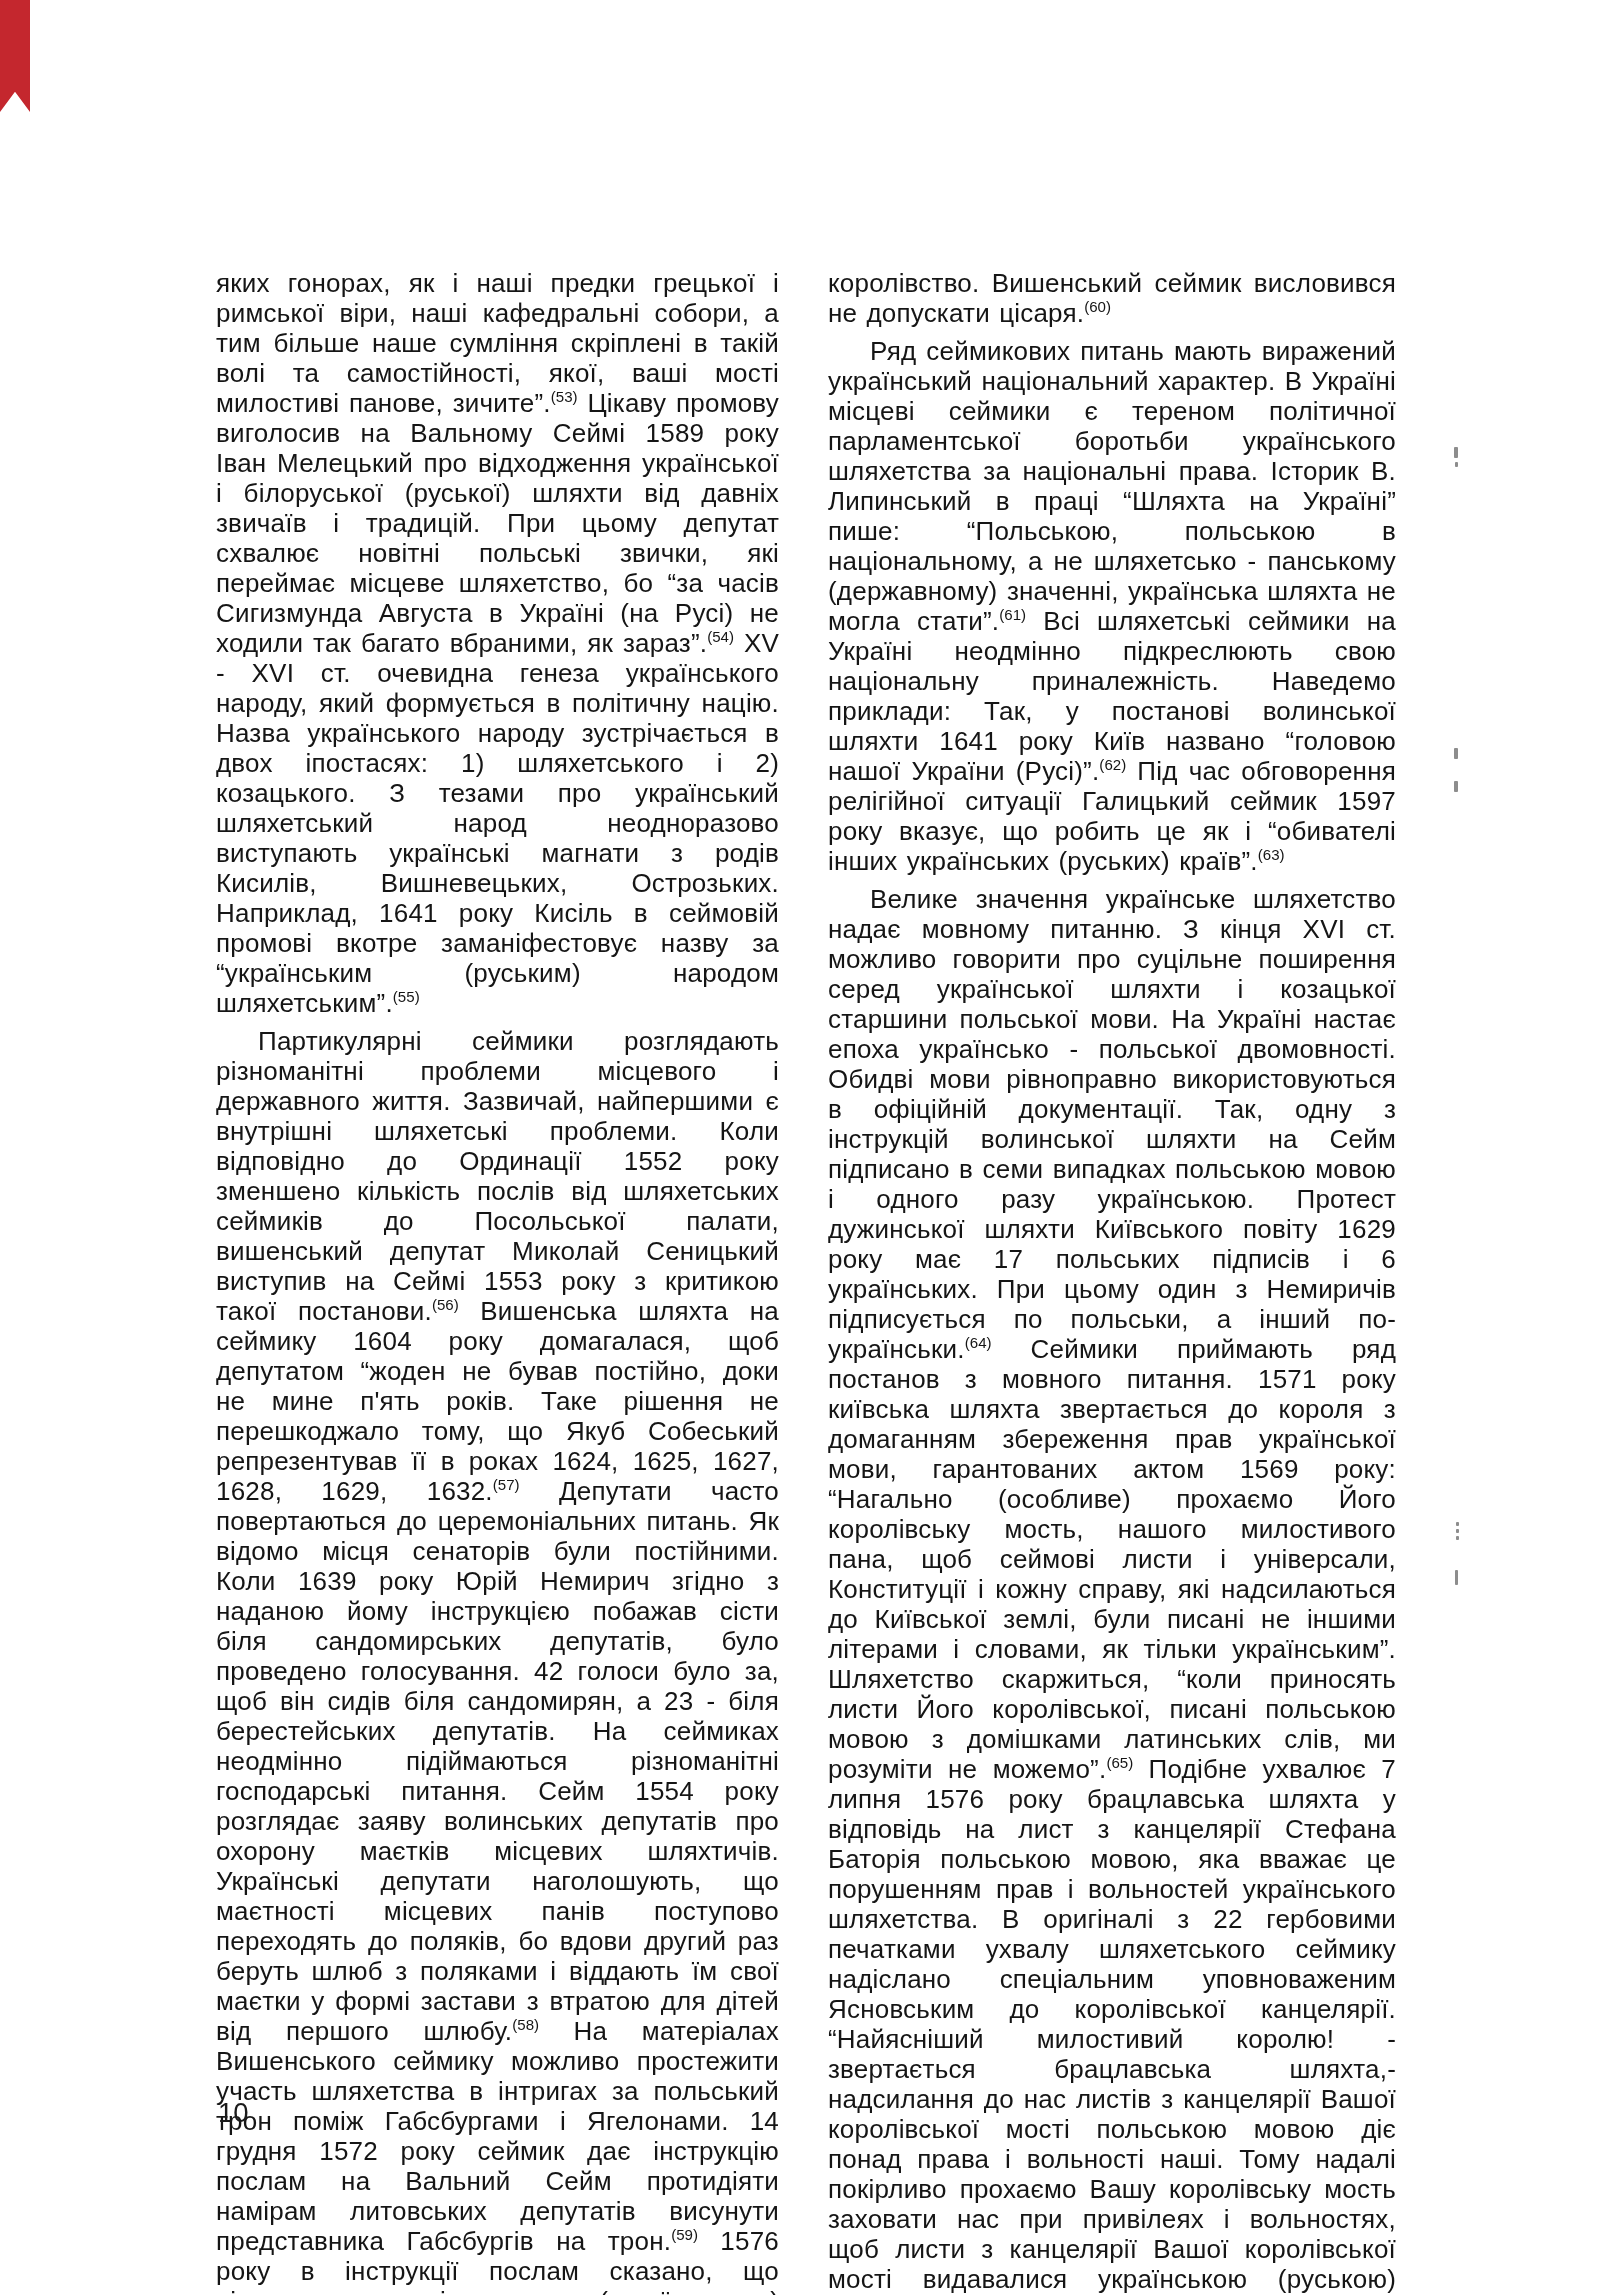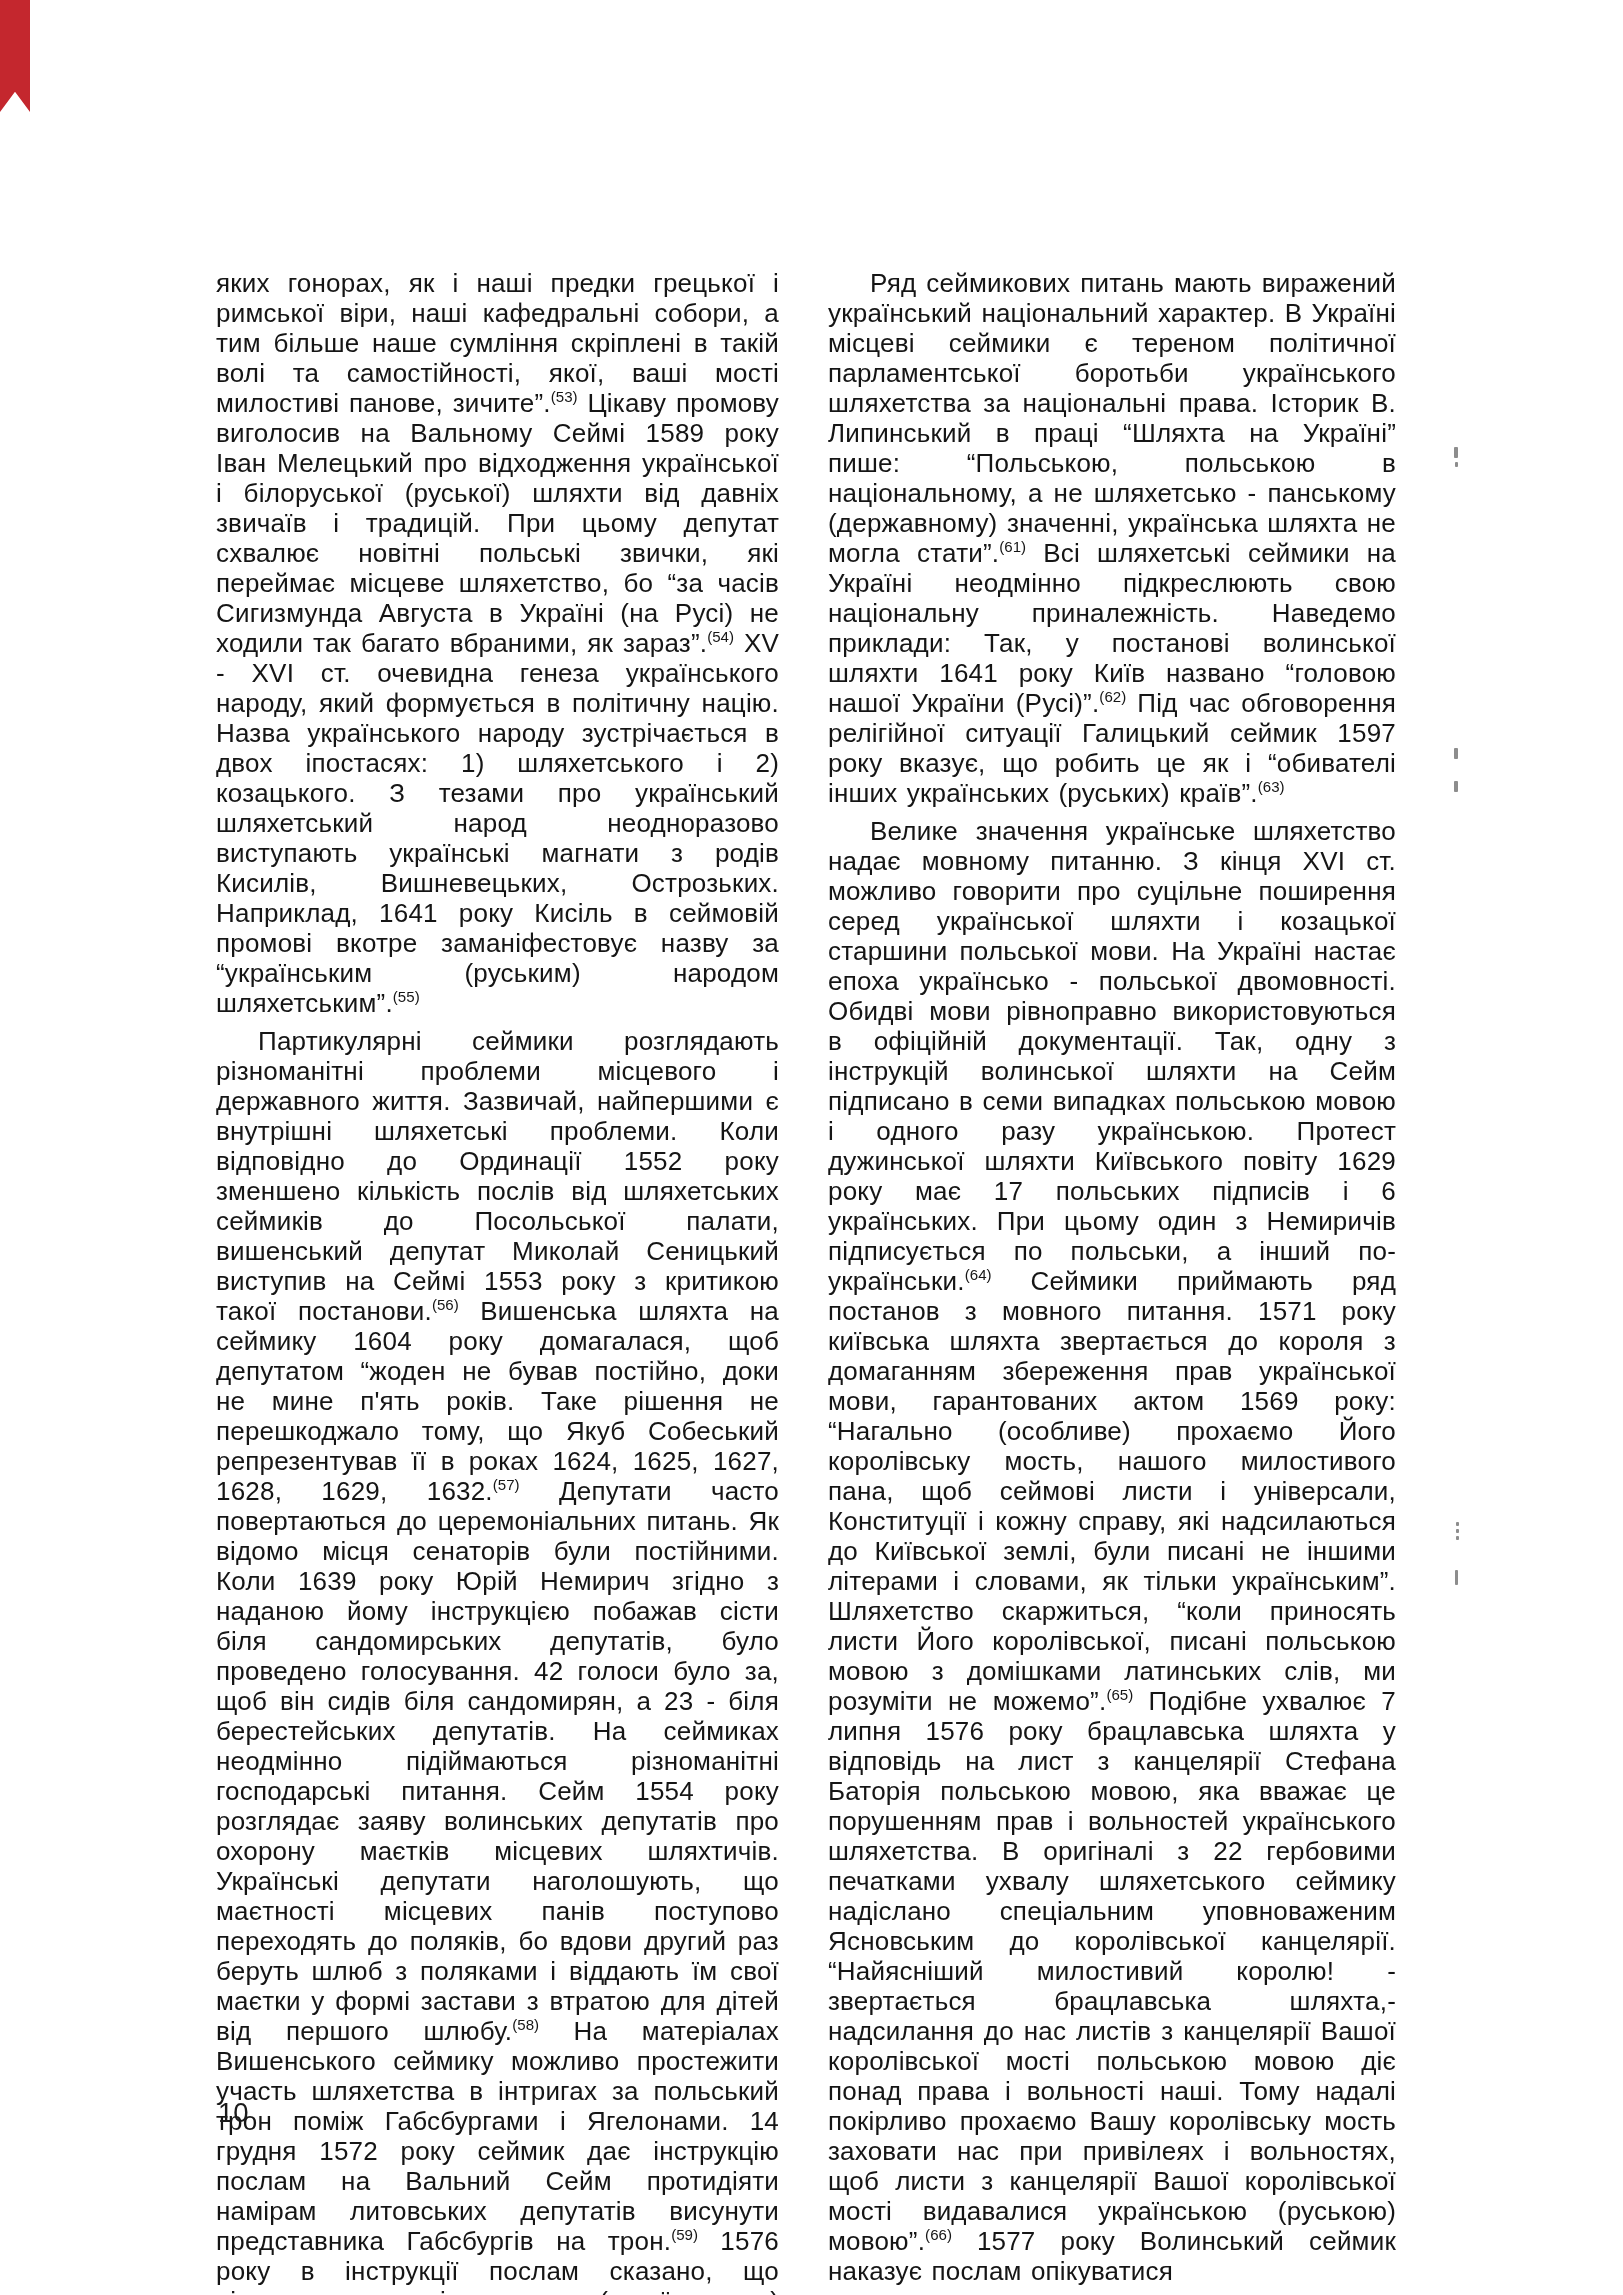--- a/index.html
+++ b/index.html
@@ -63,20 +63,21 @@
 <body>
 
 <div id="page">
   <div id="corner-ribbon" style="background: rgb(196, 39, 46);"></div>
 
   <div id="col-left" class="column">
       <p>яких гонорах, як і наші предки грецької і римської віри, наші кафедральні собори, а тим більше наше сумління скріплені в такій волі та самостійності, якої, ваші мості милостиві панове, зичите”.<sup>(53)</sup> Цікаву промову виголосив на Вальному Сеймі 1589 року Іван Мелецький про відходження української і білоруської (руської) шляхти від давніх звичаїв і традицій. При цьому депутат схвалює новітні польські звички, які переймає місцеве шляхетство, бо “за часів Сигизмунда Августа в Україні (на Русі) не ходили так багато вбраними, як зараз”.<sup>(54)</sup> XV - XVI ст. очевидна генеза українського народу, який формується в політичну націю. Назва українського народу зустрічається в двох іпостасях: 1) шляхетського і 2) козацького. З тезами про український шляхетський народ неодноразово виступають українські магнати з родів Кисилів, Вишневецьких, Острозьких. Наприклад, 1641 року Кисіль в сеймовій промові вкотре заманіфестовує назву за “українським (руським) народом шляхетським”.<sup>(55)</sup></p>
       <p class="indent">Партикулярні сеймики розглядають різноманітні проблеми місцевого і державного життя. Зазвичай, найпершими є внутрішні шляхетські проблеми. Коли відповідно до Ординації 1552 року зменшено кількість послів від шляхетських сеймиків до Посольської палати, вишенський депутат Миколай Сеницький виступив на Сеймі 1553 року з критикою такої постанови.<sup>(56)</sup> Вишенська шляхта на сеймику 1604 року домагалася, щоб депутатом “жоден не бував постійно, доки не мине п'ять років. Таке рішення не перешкоджало тому, що Якуб Собеський репрезентував її в роках 1624, 1625, 1627, 1628, 1629, 1632.<sup>(57)</sup> Депутати часто повертаються до церемоніальних питань. Як відомо місця сенаторів були постійними. Коли 1639 року Юрій Немирич згідно з наданою йому інструкцією побажав сісти біля сандомирських депутатів, було проведено голосування. 42 голоси було за, щоб він сидів біля сандомирян, а 23 - біля берестейських депутатів. На сеймиках неодмінно підіймаються різноманітні господарські питання. Сейм 1554 року розглядає заяву волинських депутатів про охорону маєтків місцевих шляхтичів. Українські депутати наголошують, що маєтності місцевих панів поступово переходять до поляків, бо вдови другий раз беруть шлюб з поляками і віддають їм свої маєтки у формі застави з втратою для дітей від першого шлюбу.<sup>(58)</sup> На матеріалах Вишенського сеймику можливо простежити участь шляхетства в інтригах за польський трон поміж Габсбургами і Ягелонами. 14 грудня 1572 року сеймик дає інструкцію послам на Вальний Сейм протидіяти намірам литовських депутатів висунути представника Габсбургів на трон.<sup>(59)</sup> 1576 року в інструкції послам сказано, що підтримка східними (українськими) воєводствами габсбурзького дому дихає духом громадянської війни. За наполяганням Замойського обговорено рішення про анулювання номінації цісаря на</p>
     </div>
   <div id="col-right" class="column">
+      <p>королівство. Вишенський сеймик висловився не допускати цісаря.<sup>(60)</sup></p>
       <p class="indent">Ряд сеймикових питань мають виражений український національний характер. В Україні місцеві сеймики є тереном політичної парламентської боротьби українського шляхетства за національні права. Історик В. Липинський в праці “Шляхта на Україні” пише: “Польською, польською в національному, а не шляхетсько - панському (державному) значенні, українська шляхта не могла стати”.<sup>(61)</sup> Всі шляхетські сеймики на Україні неодмінно підкреслюють свою національну приналежність. Наведемо приклади: Так, у постанові волинської шляхти 1641 року Київ названо “головою нашої України (Русі)”.<sup>(62)</sup> Під час обговорення релігійної ситуації Галицький сеймик 1597 року вказує, що робить це як і “обивателі інших українських (руських) країв”.<sup>(63)</sup></p>
       <p class="indent">Велике значення українське шляхетство надає мовному питанню. З кінця XVI ст. можливо говорити про суцільне поширення серед української шляхти і козацької старшини польської мови. На Україні настає епоха українсько - польської двомовності. Обидві мови рівноправно використовуються в офіційній документації. Так, одну з інструкцій волинської шляхти на Сейм підписано в семи випадках польською мовою і одного разу українською. Протест дужинської шляхти Київського повіту 1629 року має 17 польських підписів і 6 українських. При цьому один з Немиричів підписується по польськи, а інший по-українськи.<sup>(64)</sup> Сеймики приймають ряд постанов з мовного питання. 1571 року київська шляхта звертається до короля з домаганням збереження прав української мови, гарантованих актом 1569 року: “Нагально (особливе) прохаємо Його королівську мость, нашого милостивого пана, щоб сеймові листи і універсали, Конституції і кожну справу, які надсилаються до Київської землі, були писані не іншими літерами і словами, як тільки українським”. Шляхетство скаржиться, “коли приносять листи Його королівської, писані польською мовою з домішками латинських слів, ми розуміти не можемо”.<sup>(65)</sup> Подібне ухвалює 7 липня 1576 року брацлавська шляхта у відповідь на лист з канцелярії Стефана Баторія польською мовою, яка вважає це порушенням прав і вольностей українського шляхетства. В оригіналі з 22 гербовими печатками ухвалу шляхетського сеймику надіслано спеціальним уповноваженим Ясновським до королівської канцелярії. “Найясніший милостивий королю! - звертається брацлавська шляхта,- надсилання до нас листів з канцелярії Вашої королівської мості польською мовою діє понад права і вольності наші. Тому надалі покірливо прохаємо Вашу королівську мость заховати нас при привілеях і вольностях, щоб листи з канцелярії Вашої королівської мості видавалися українською (руською) мовою”.<sup>(66)</sup> 1577 року Волинський сеймик наказує послам опікуватися</p>
     </div>
 
   <div id="page-number">10</div>
 
   <div id="edge-marks">
       <div class="edge-mark" style="left: 1454px; top: 447px; width: 3.7px; height: 11px; background: rgb(141, 141, 141);"></div>
       <div class="edge-mark" style="left: 1455px; top: 462px; width: 2.8px; height: 4.6px; background: rgb(141, 141, 141);"></div>
       <div class="edge-mark" style="left: 1454px; top: 748px; width: 3.7px; height: 11px; background: rgb(141, 141, 141);"></div>

